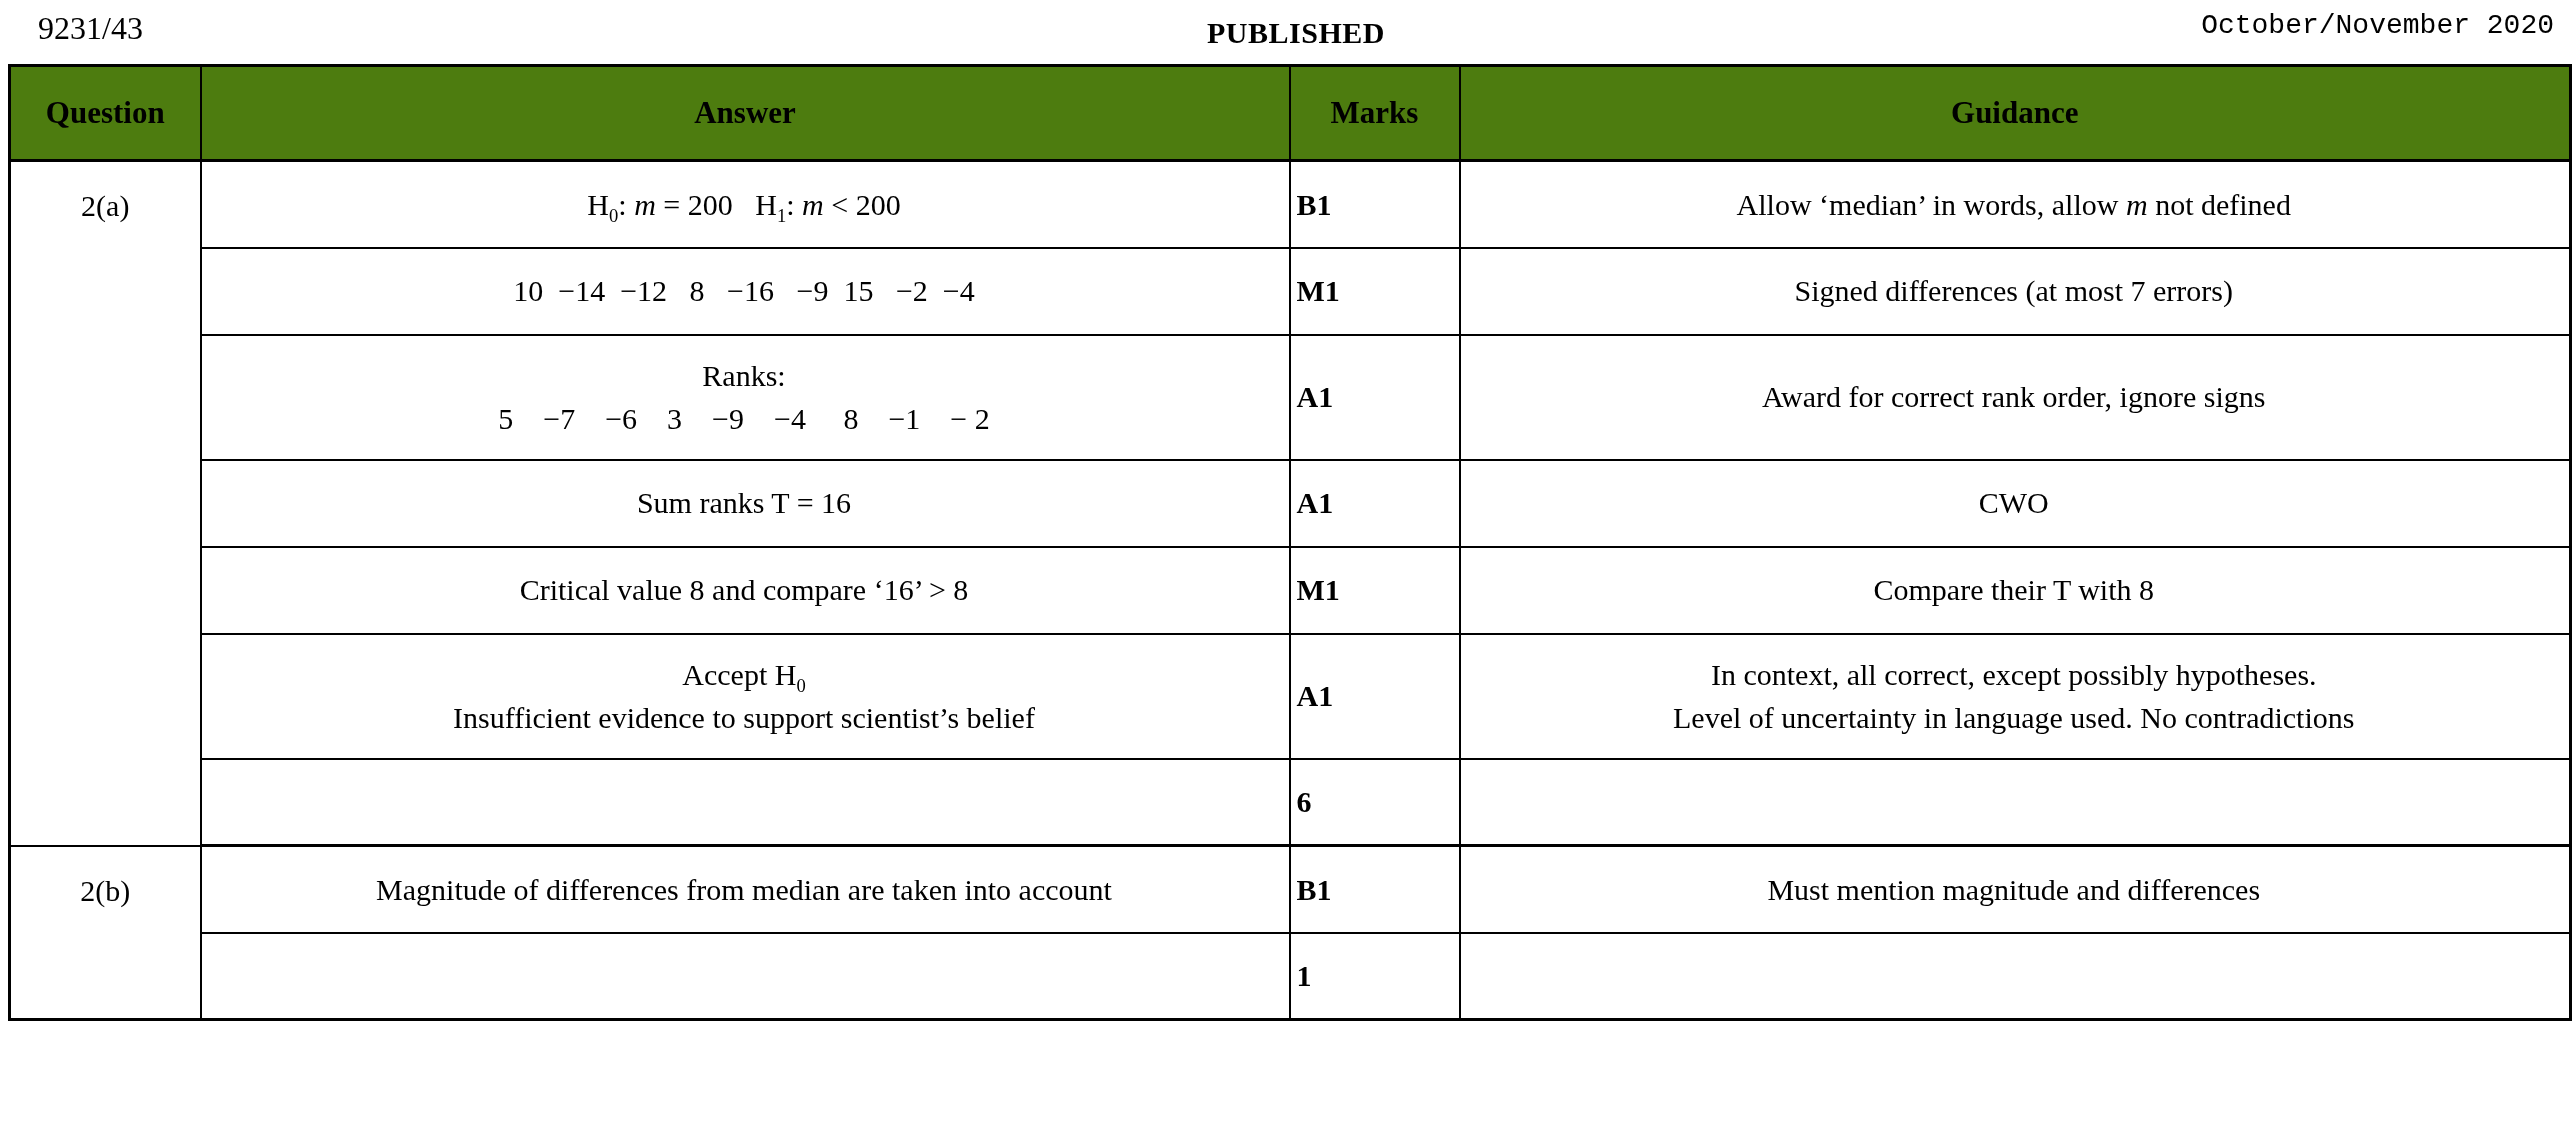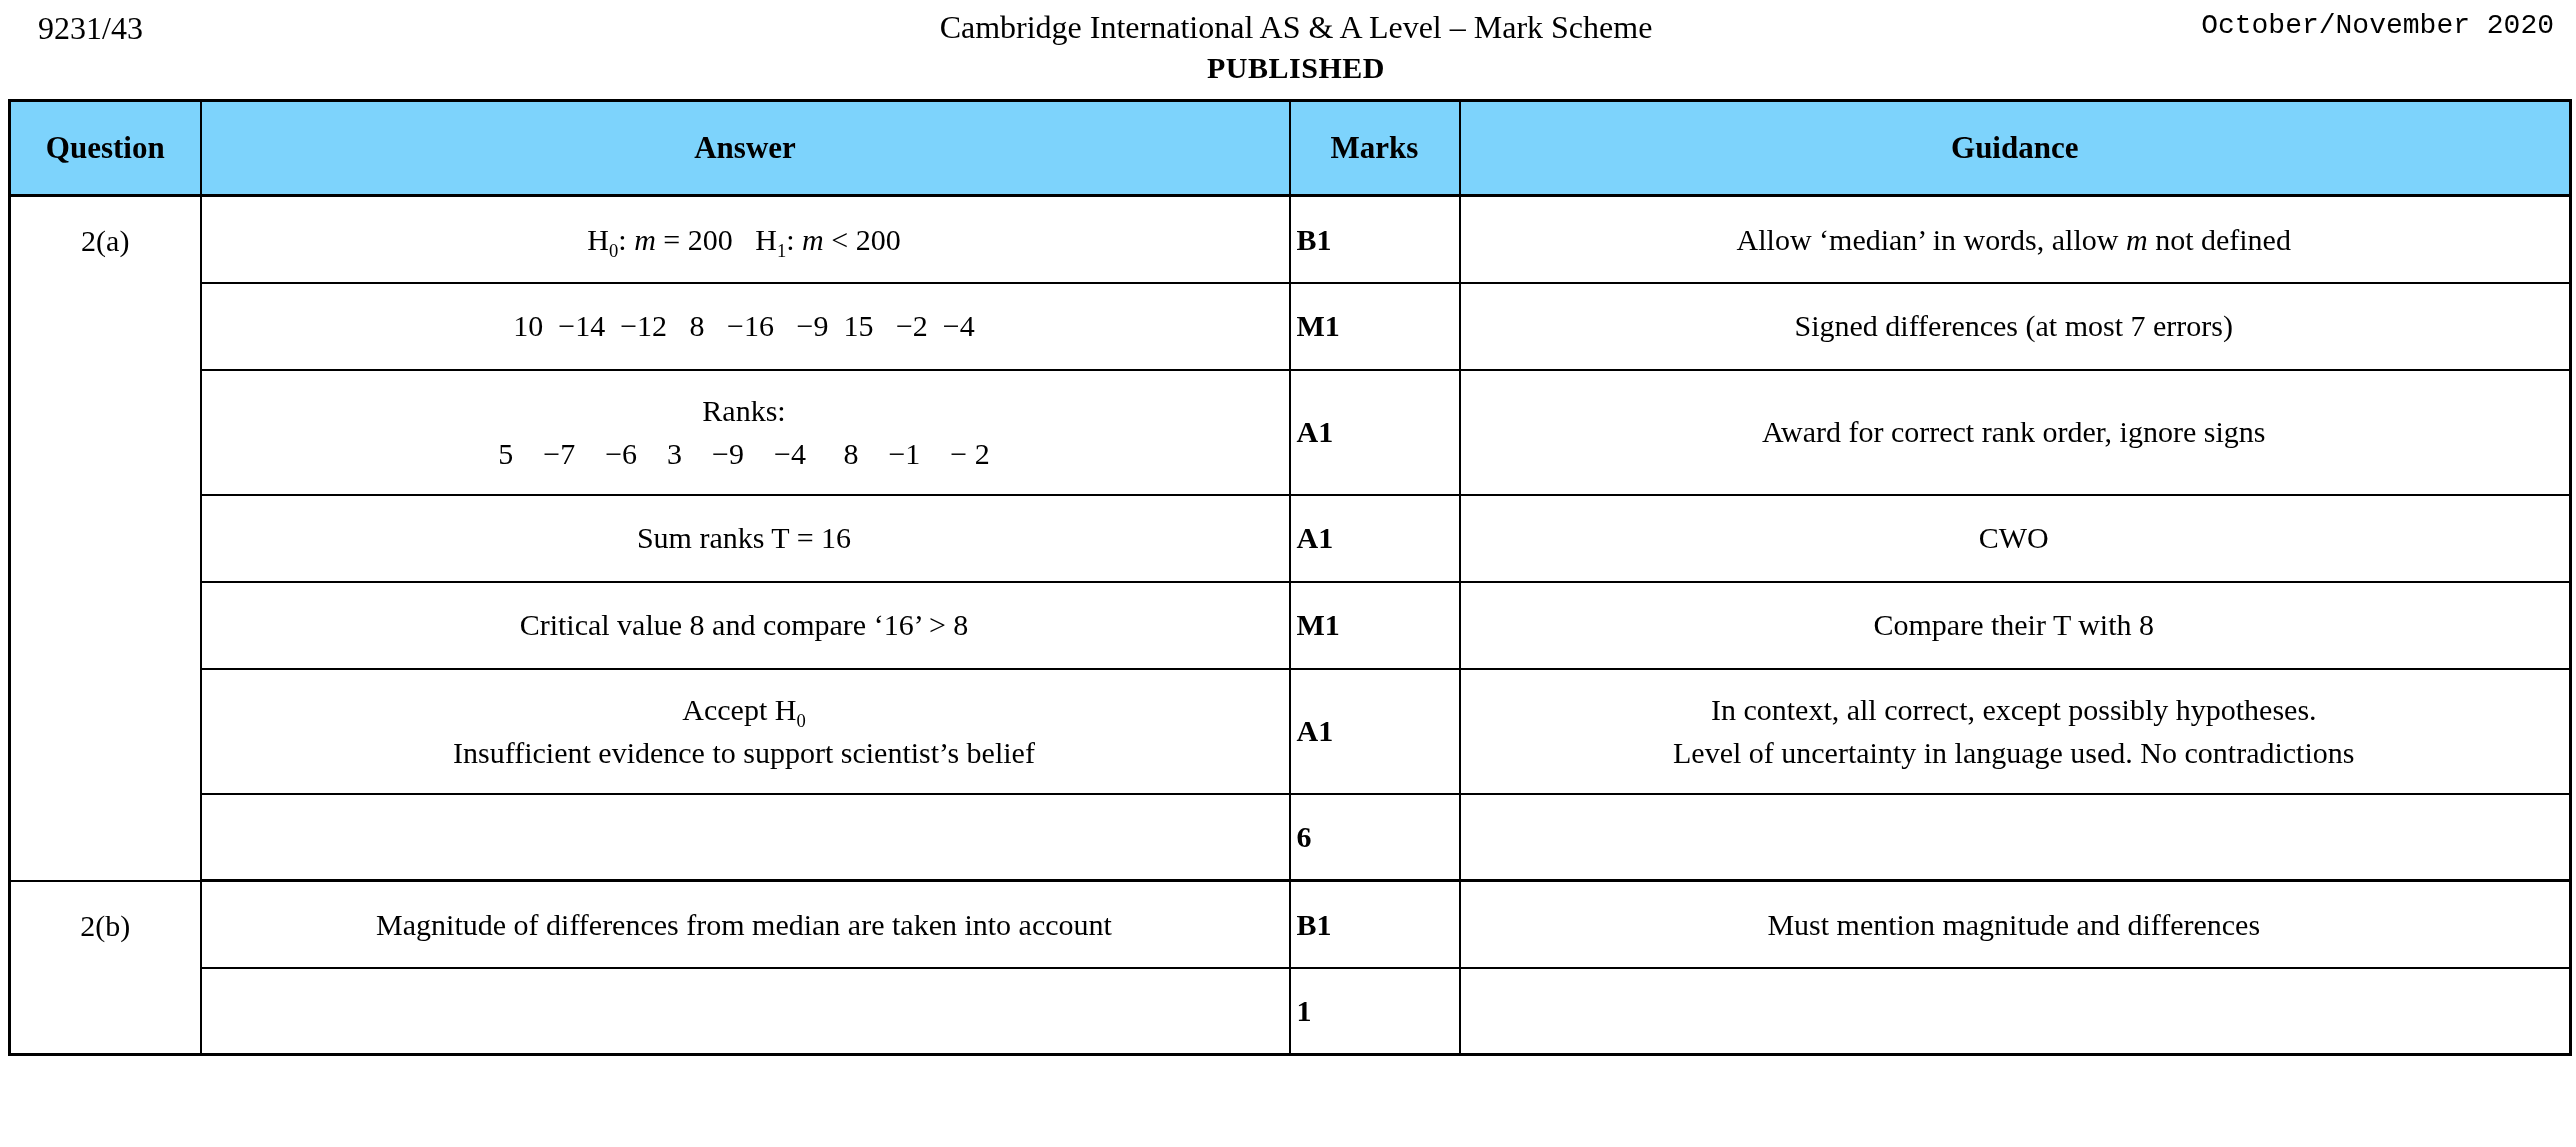--- a/index.html
+++ b/index.html
@@ -60,21 +60,21 @@
 
   th, td {
     border: 2px solid #000000;
     font-size: 30px;
     line-height: 1.45;
     vertical-align: middle;
     box-sizing: border-box;
   }
   thead tr { height: 95px; }
   thead th {
-    background: #7dd3fc;
+    background: #4d7c0f;
     font-weight: bold;
     font-size: 31px;
     text-align: center;
     border-bottom: 3px solid #000000;
   }
   tbody tr { height: 87px; }
   td.col-question {
     text-align: center;
     vertical-align: top;
     padding: 22px 6px 6px 6px;
@@ -97,21 +97,20 @@
   td .seg-italic { font-style: italic; }
 </style>
 </head>
 <body>
 
 <div class="page">
 
   <header class="page-header">
     <div class="paper-code">9231/43</div>
     <div class="hdr-center">
-      <div class="doc-title">Cambridge International AS &amp; A Level – Mark Scheme</div>
       <div class="published">PUBLISHED</div>
     </div>
     <div class="exam-session">October/November 2020</div>
   </header>
 
   <table class="mark-scheme">
     <colgroup>
       <col class="c-question">
       <col class="c-answer">
       <col class="c-marks">

